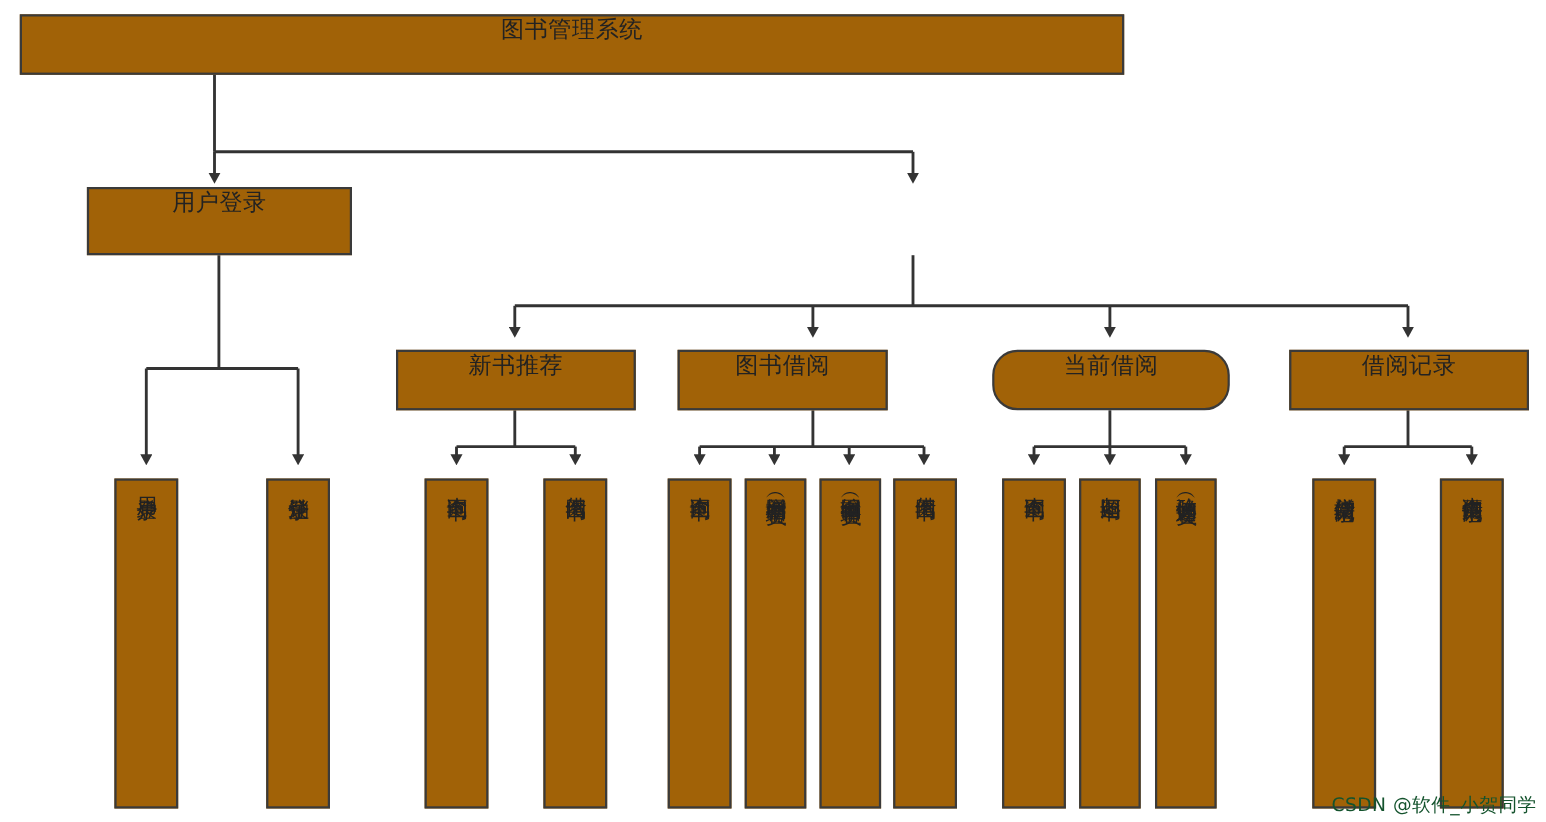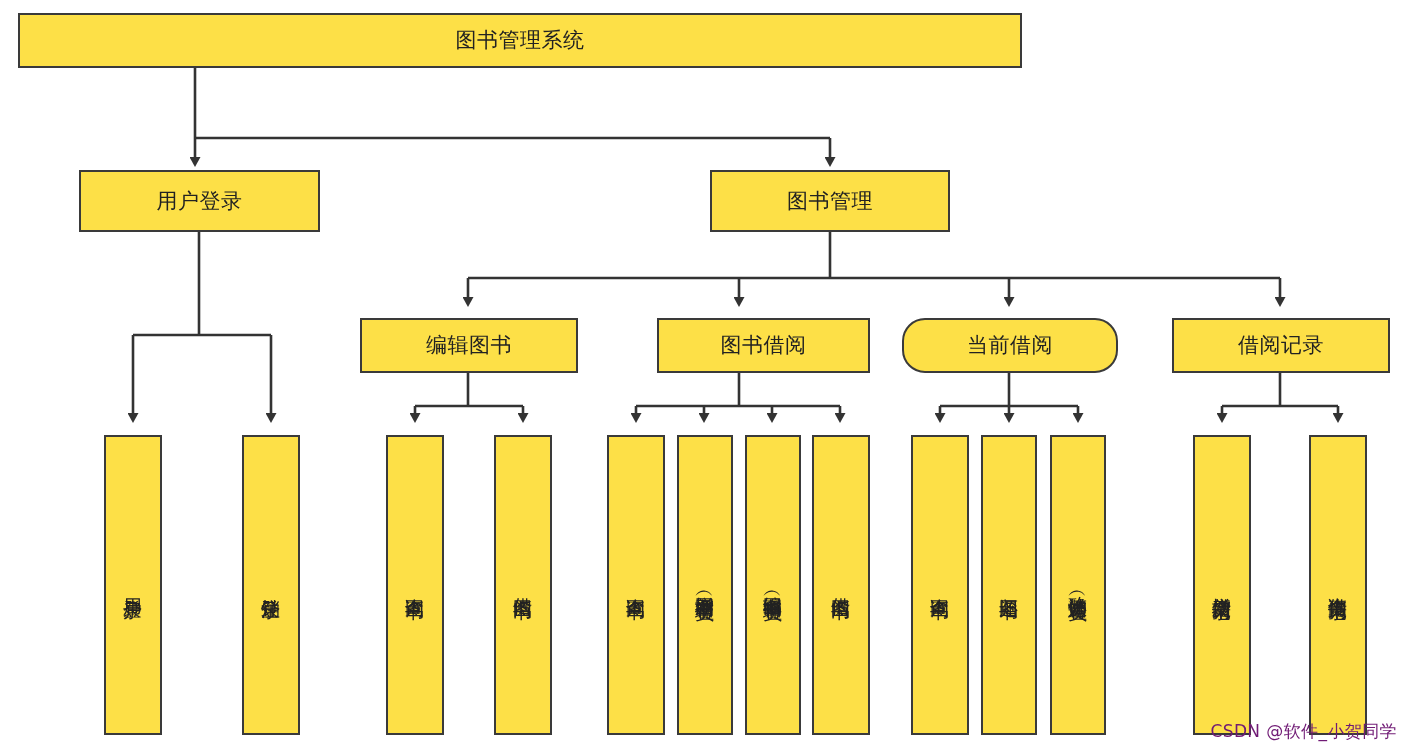--- a/index.html
+++ b/index.html
@@ -21,24 +21,24 @@
   #edges {
     position: absolute;
     left: 0;
     top: 0;
     width: 1405px;
     height: 747px;
   }
   .node {
     position: absolute;
     box-sizing: border-box;
-    background: #fde047;
+    background: #a16207;
     border: 2px solid #3a3a3a;
     display: flex;
-    align-items: center;
+    align-items: flex-start;
     justify-content: center;
     z-index: 2;
   }
   .node-label {
     color: #222222;
     font-size: 21px;
     line-height: 1.15;
     white-space: nowrap;
     letter-spacing: 0.5px;
   }
@@ -48,21 +48,21 @@
     font-size: 19px;
     line-height: 1.32;
     letter-spacing: 1px;
     white-space: normal;
     max-height: 100%;
   }
   .watermark {
     position: absolute;
     right: 8px;
     bottom: 4px;
-    color: #701a75;
+    color: #14532d;
     font-size: 17px;
     white-space: nowrap;
     z-index: 5;
     letter-spacing: 0.4px;
   }
 </style>
 </head>
 <body>
 
 <div id="canvas">
@@ -117,28 +117,25 @@
     </g>
   </svg>
 
   <div class="node" style="left:18px; top:13px; width:1004px; height:55px;">
     <span class="node-label">图书管理系统</span>
   </div>
 
   <div class="node" style="left:79px; top:170px; width:241px; height:62px;">
     <span class="node-label">用户登录</span>
   </div>
-  <div class="node" style="left:710px; top:170px; width:240px; height:62px;">
-    <span class="node-label">图书管理</span>
-  </div>
 
   <div class="node" style="left:360px; top:318px; width:218px; height:55px;">
-    <span class="node-label">编辑图书</span>
+    <span class="node-label">新书推荐</span>
   </div>
-  <div class="node" style="left:657px; top:318px; width:213px; height:55px;">
+  <div class="node" style="left:616px; top:318px; width:191px; height:55px;">
     <span class="node-label">图书借阅</span>
   </div>
   <div class="node" style="left:902px; top:318px; width:216px; height:55px;border-radius:23px;">
     <span class="node-label">当前借阅</span>
   </div>
   <div class="node" style="left:1172px; top:318px; width:218px; height:55px;font-family:Liberation Serif, serif;">
     <span class="node-label">借阅记录</span>
   </div>
 
   <div class="node leaf" style="left:104px; top:435px; width:58px; height:300px;">

